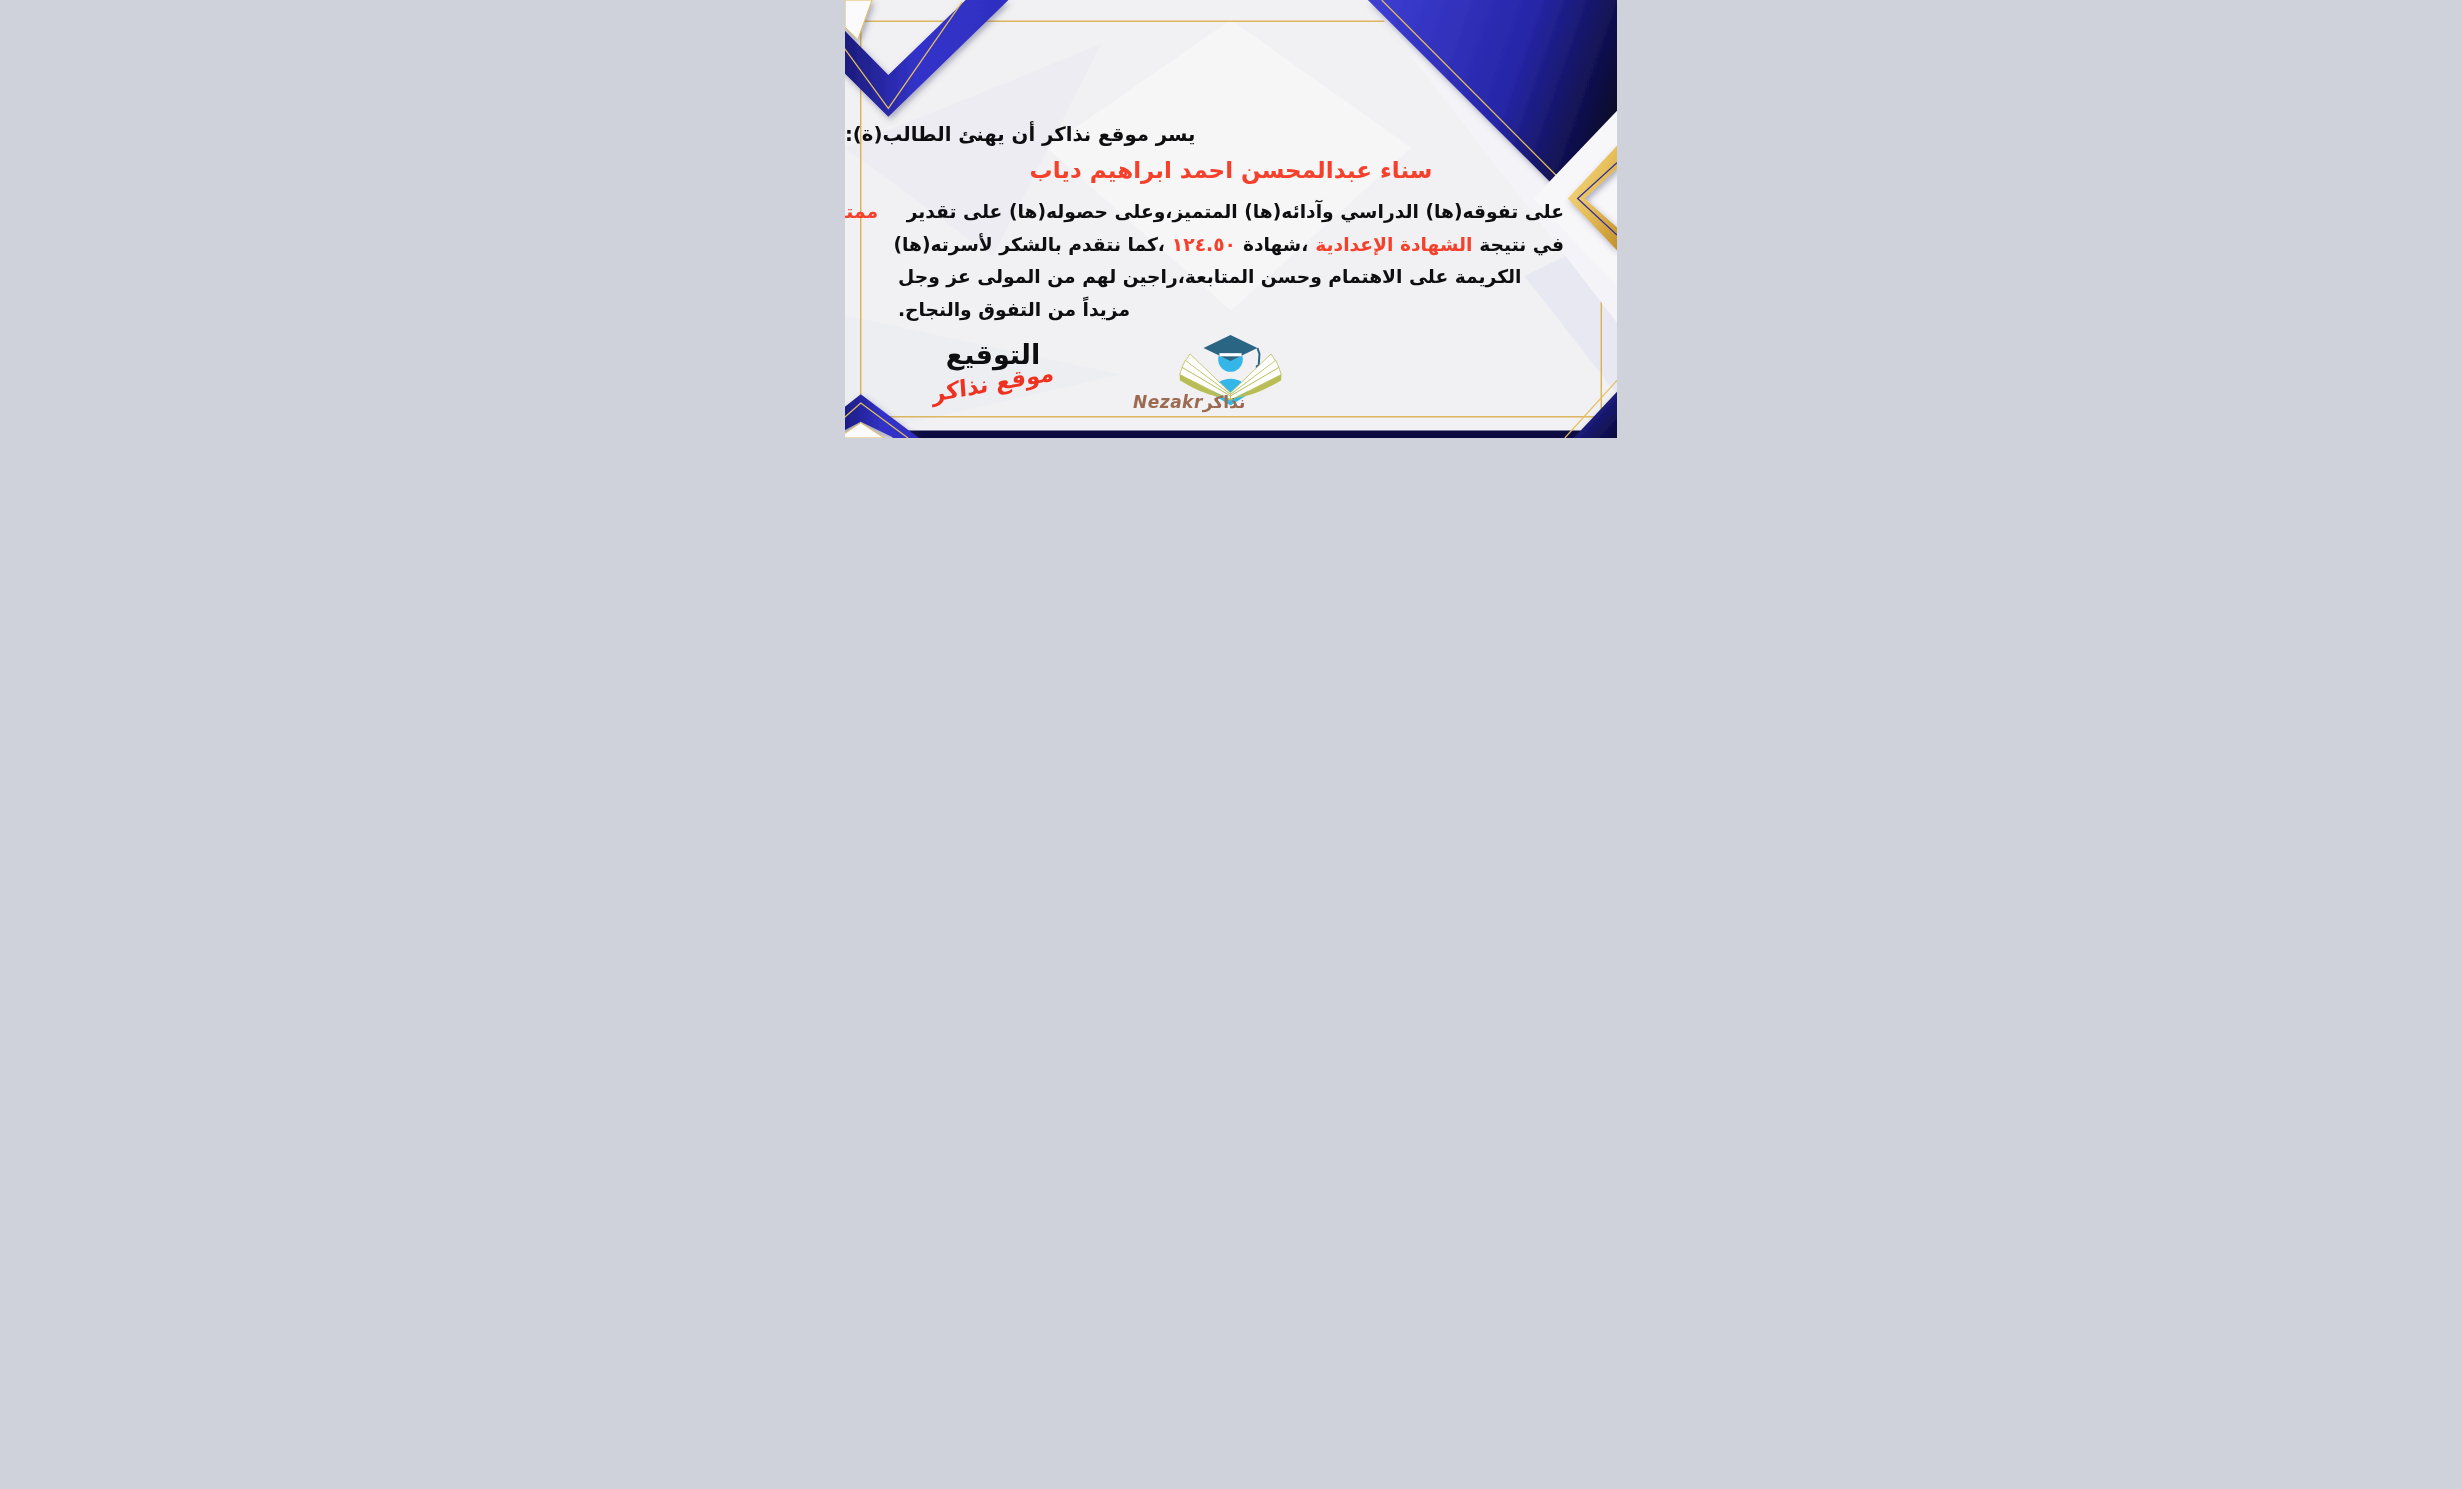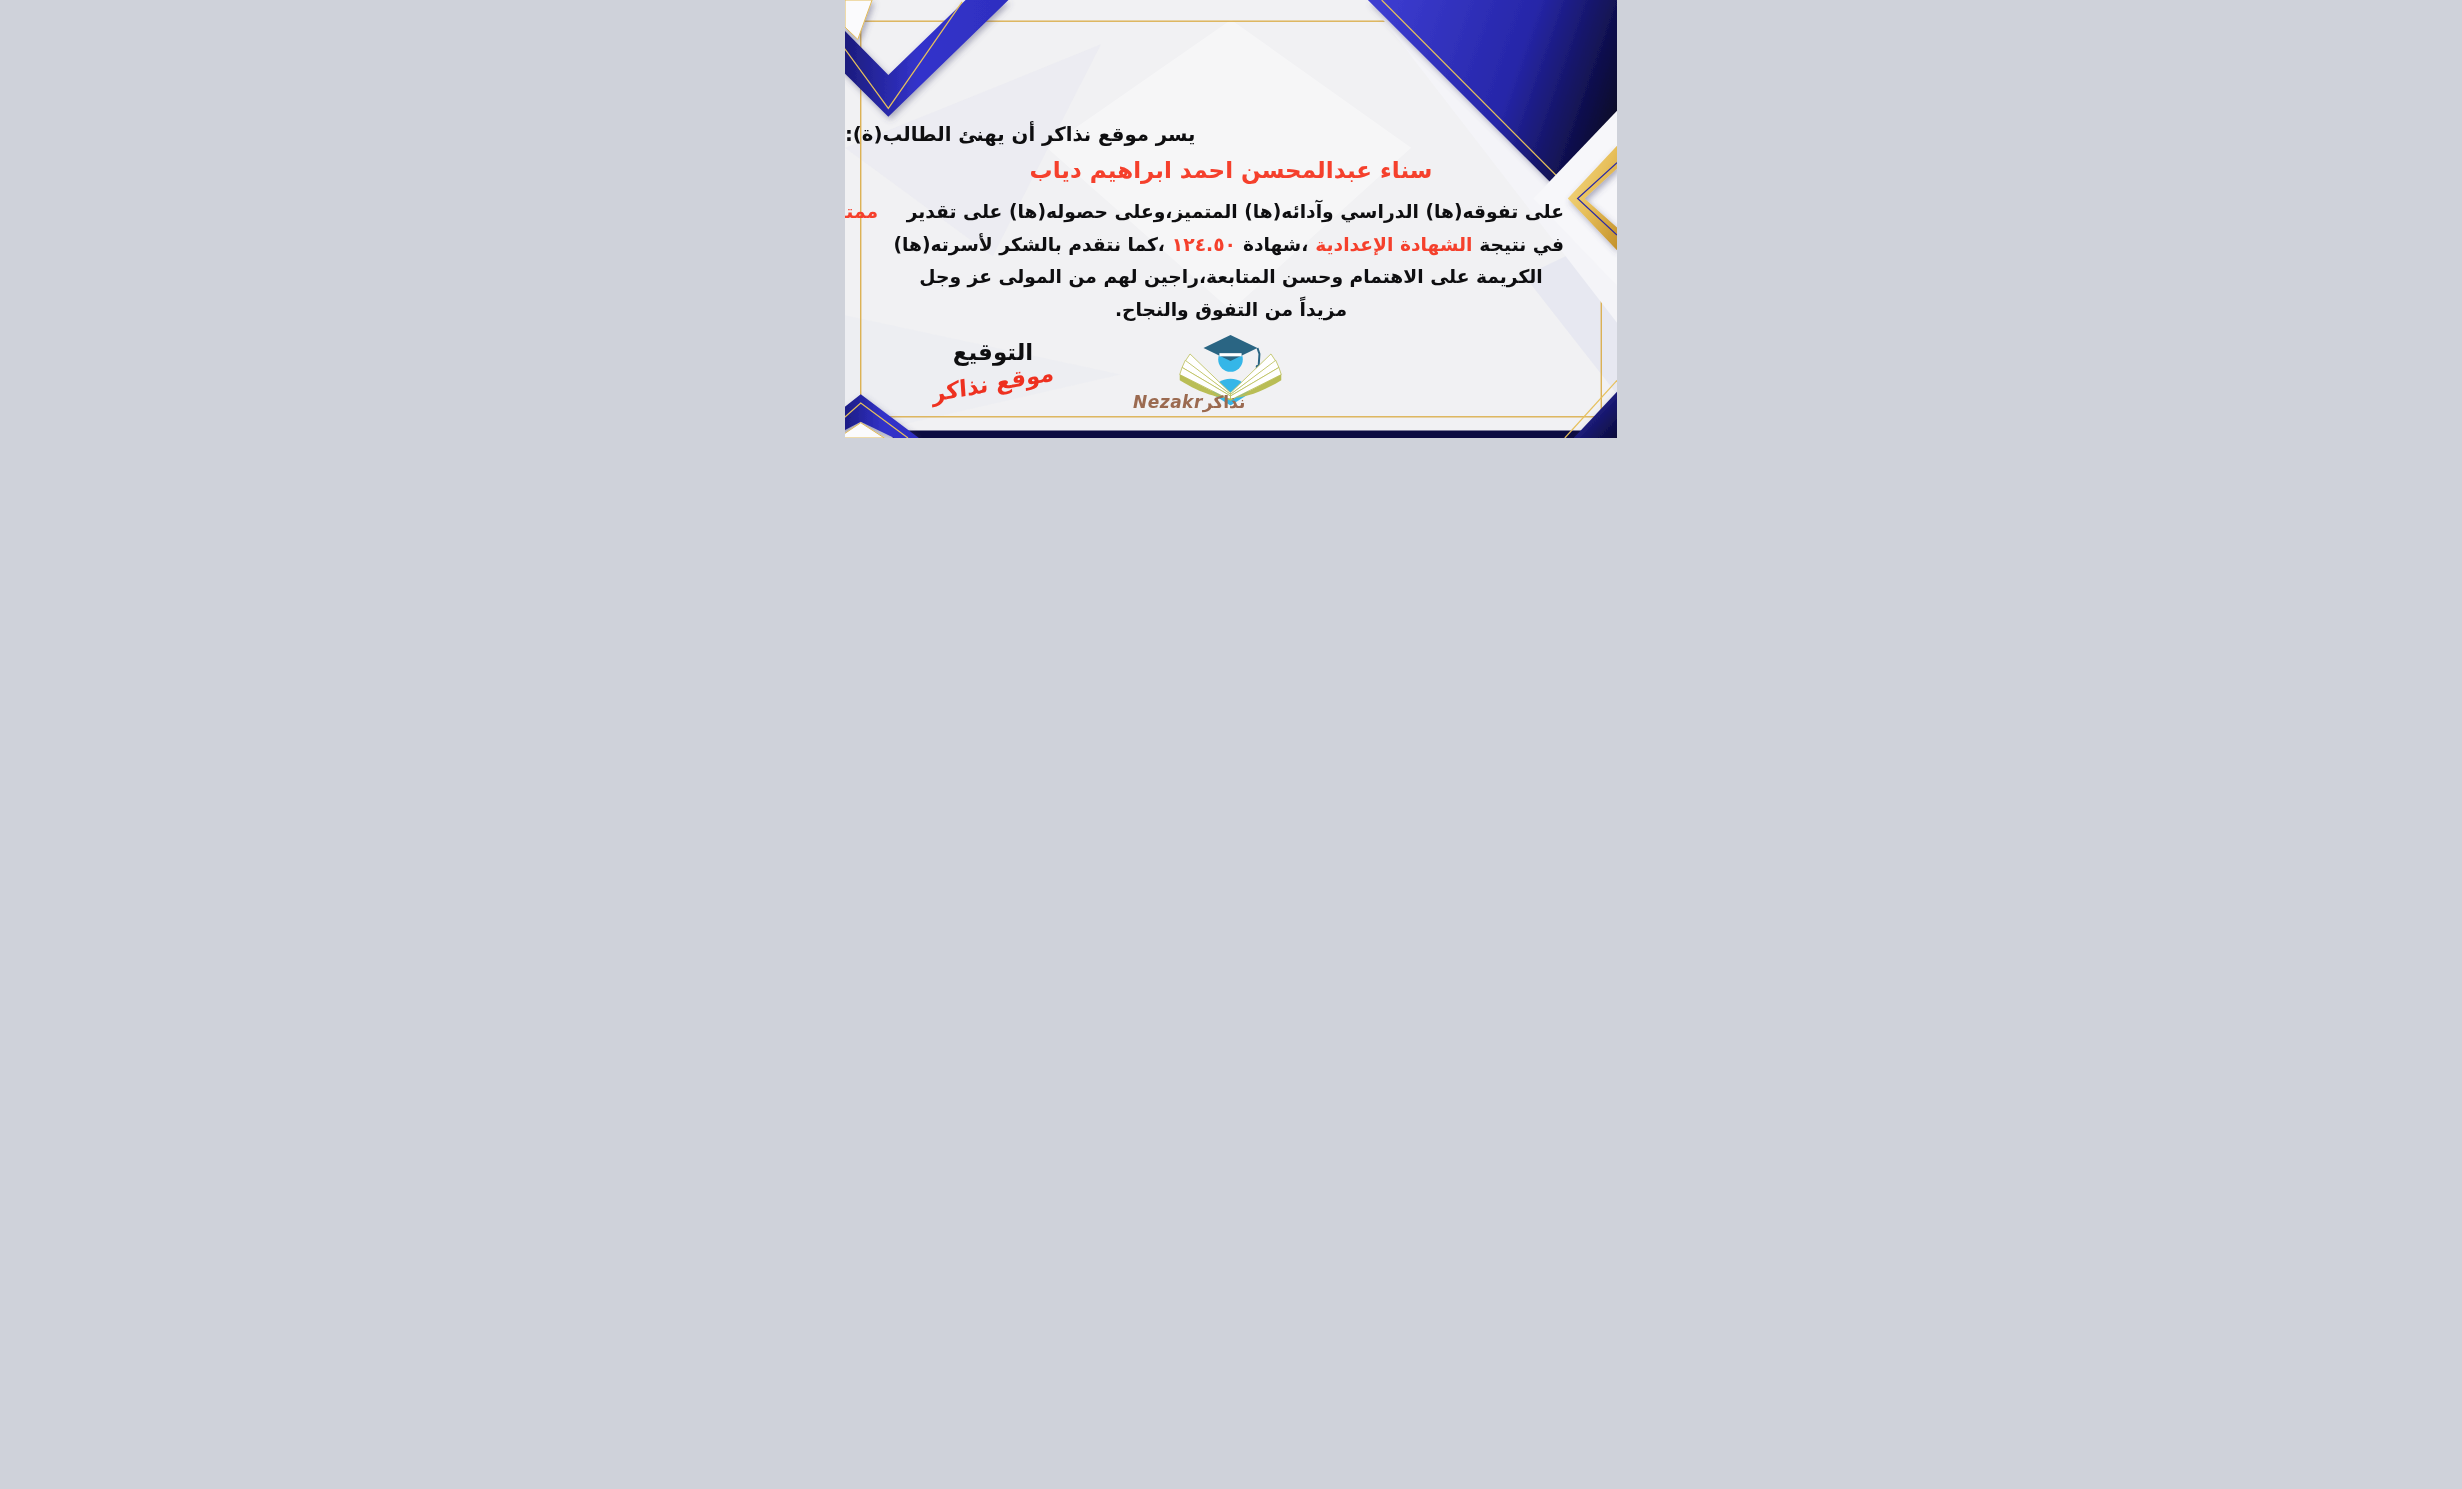--- a/index.html
+++ b/index.html
@@ -14,25 +14,25 @@
   .title {
     top:5.9px; left:0; width:100%; text-align:center;
     font-size:54px; font-weight:bold; color:#3a3ac4;
     text-shadow:2px 3px 2.5px rgba(84,88,134,.55);
     letter-spacing:-1px;
   }
   .intro { top:123px; left:0; width:100%; text-align:left; font-size:19.7px; font-weight:bold; }
   .name  { top:157px; left:0; width:100%; text-align:center; font-size:23px; font-weight:bold; color:#f5402c; }
   .body-block { top:196px; left:53px; width:666px; font-size:18.7px; font-weight:700; line-height:32.5px; }
   .body-line { text-align:right; white-space:nowrap; }
-  .body-line.center { text-align:center; }
+  .body-line.center { text-align:left; }
   .red { color:#f5402c; }
   .gap-wide { margin:0 28.6px; }
   .gap-sm { margin:0 6.9px; }
-  .sig-label { top:339px; left:74px; width:148px; text-align:center; font-size:23px; font-weight:bold; }
+  .sig-label { top:339px; left:74px; width:148px; text-align:center; font-size:27px; font-weight:bold; }
   .sig-script {
     top:370px; left:69px; width:158px; text-align:center;
     font-size:22.7px; font-weight:bold; color:#ee3120;
     transform:rotate(-10deg) skewX(-6deg);
   }
   .logo-box { position:absolute; left:326px; top:329px; width:119px; height:88px; }
   .brand {
     position:absolute; top:392px; left:288px; width:197px; direction:ltr;
     text-align:left; font-size:17px; font-weight:bold; color:#9b6a50;
   }

